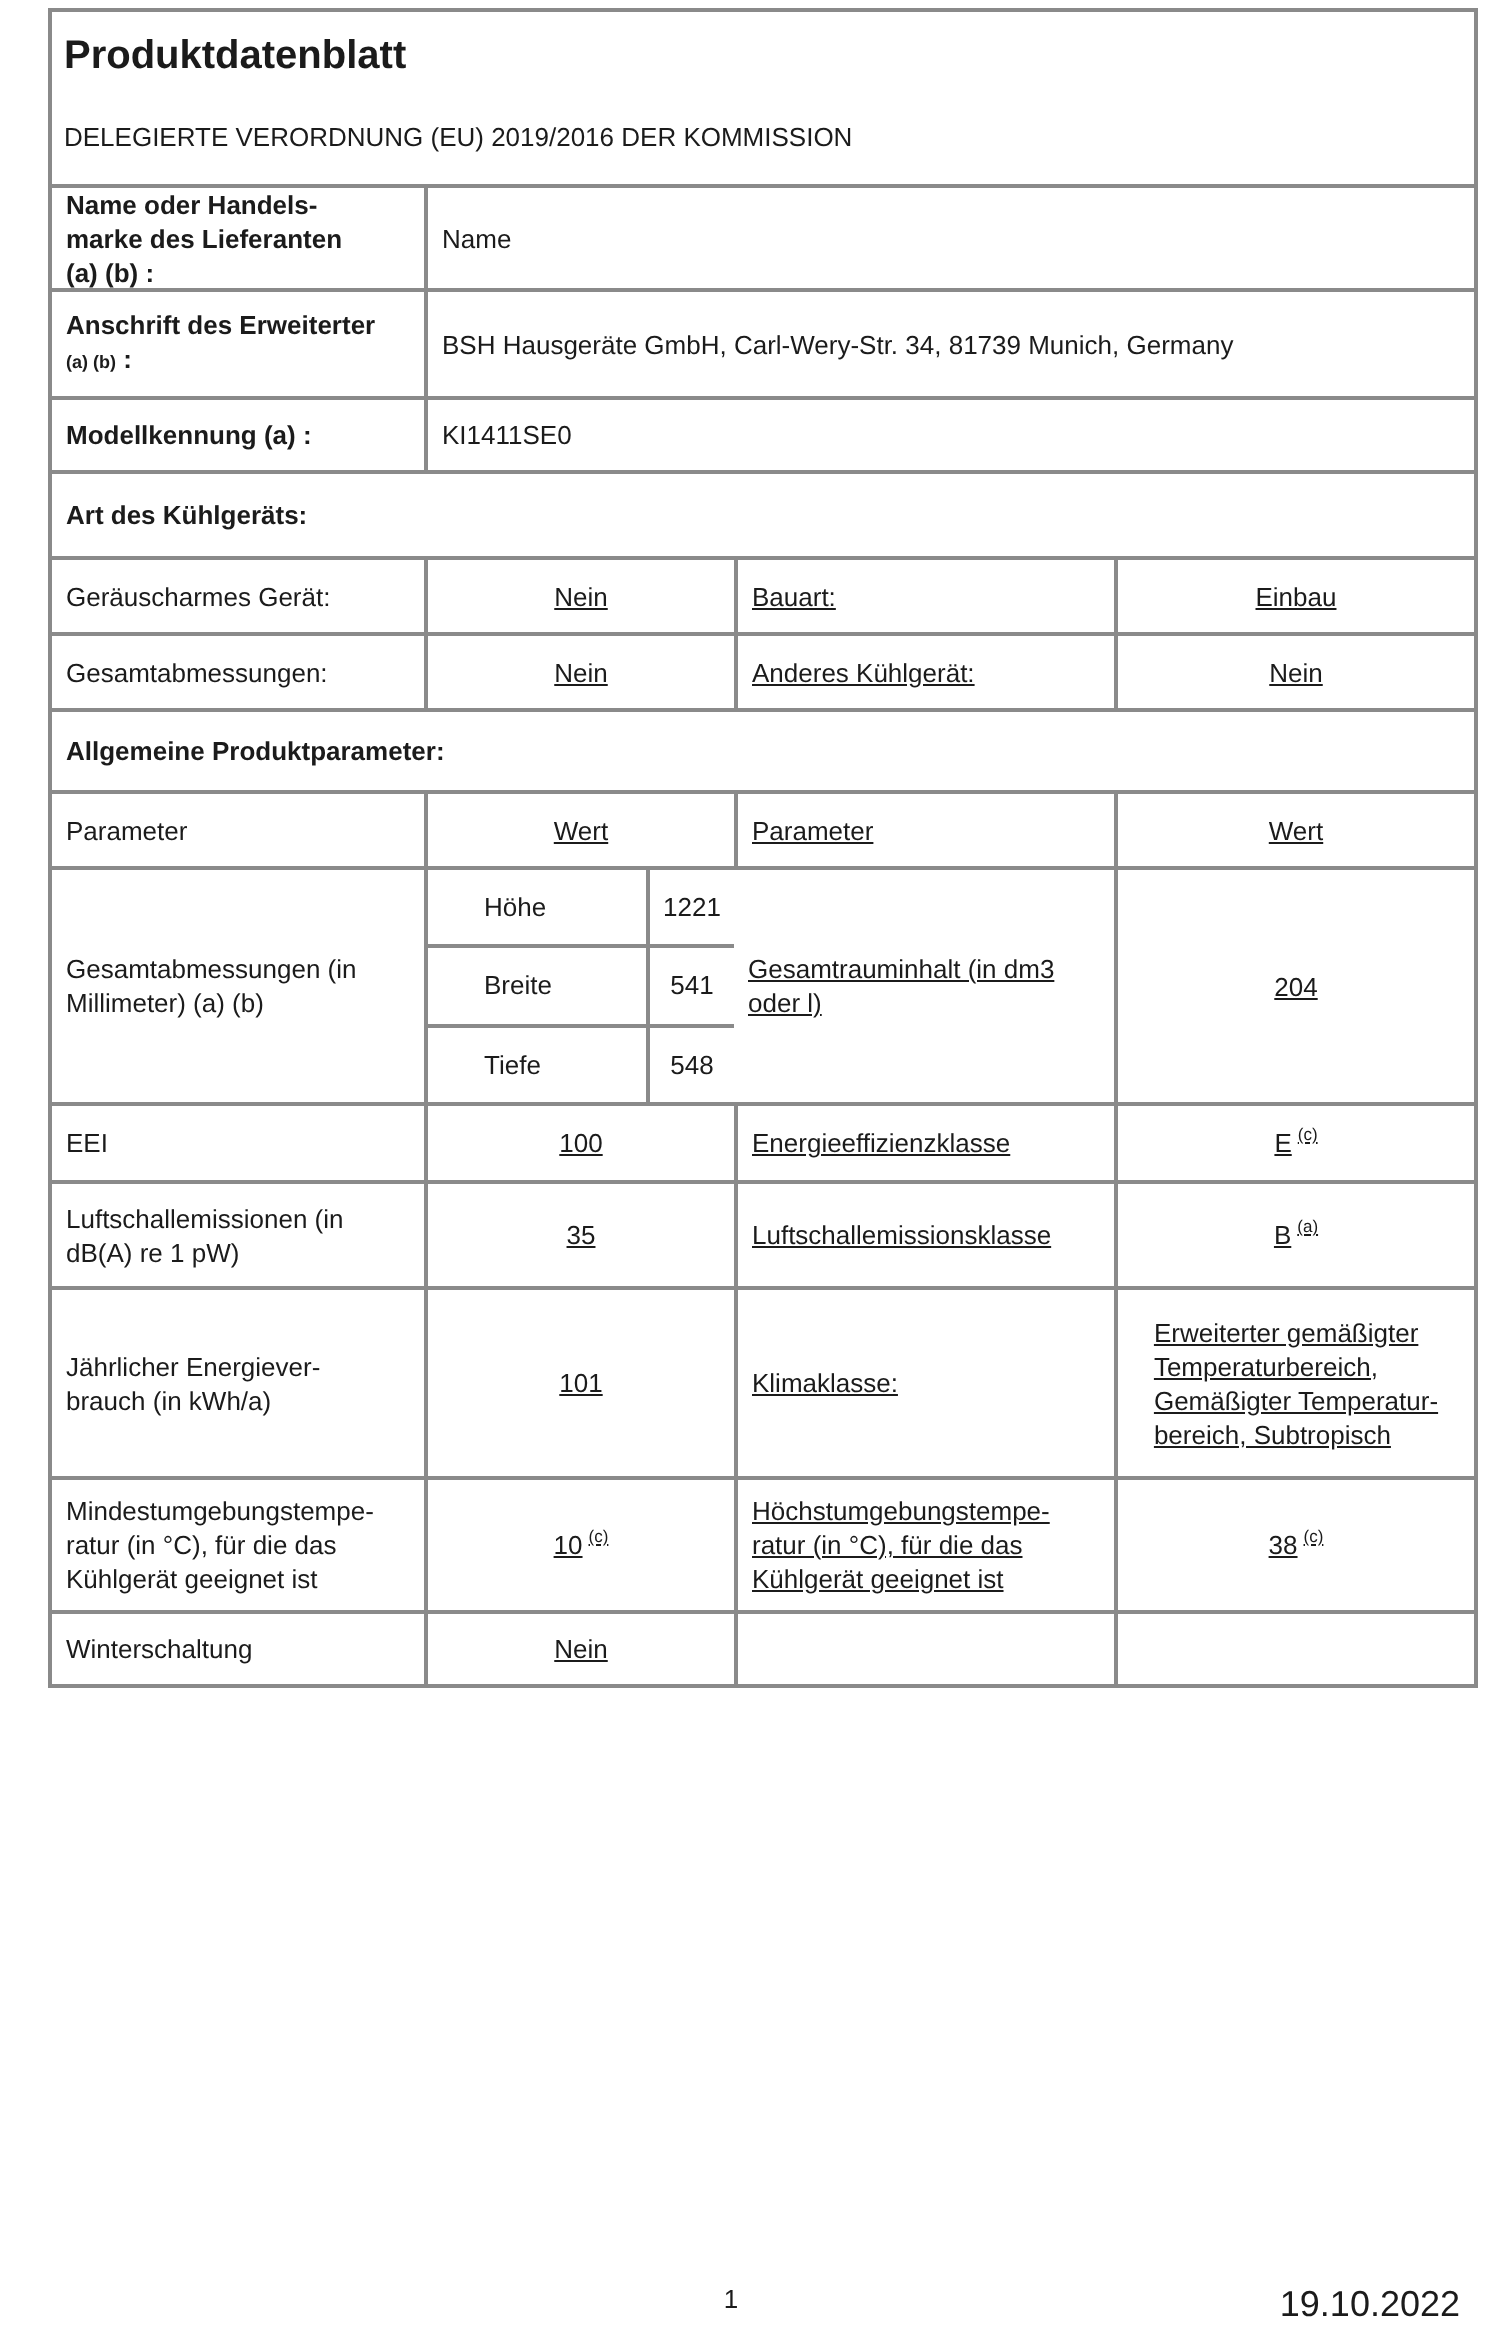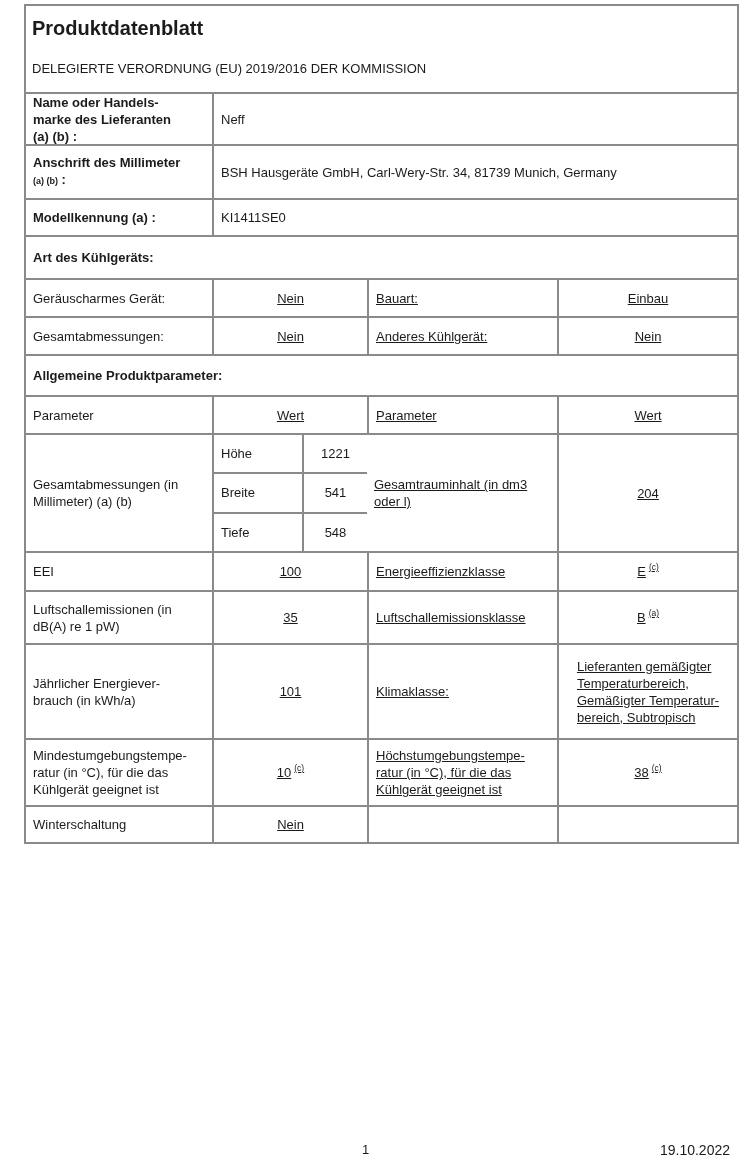--- a/index.html
+++ b/index.html
@@ -38,54 +38,54 @@
   
   .titlecell { display:block; padding:10px 7px 0 6px; }
   .doc-title { font-size:20px; font-weight:bold; line-height:24px; }
   .doc-sub   { font-size:13px; margin-top:20px; }
   
   .subgrid { width:155px; flex:none; display:flex; flex-direction:column;
              border-left:2px solid #8a8a8a; box-sizing:border-box; }
   .subrow { flex:1; display:flex; box-sizing:border-box; }
   .subrow + .subrow { border-top:2px solid #8a8a8a; }
   .subname { width:88px; flex:none; display:flex; align-items:center;
-             padding:0 7px; box-sizing:border-box; }
+             padding:0 7px; box-sizing:border-box;margin-left:21px; }
   .subval  { flex:1; display:flex; align-items:center; justify-content:center;
              border-left:2px solid #8a8a8a; box-sizing:border-box; }
   .sup { font-size:8.5px; position:relative; top:-4px; margin-left:3px; }
   .small-sup { font-size:9px; }
   .nowrap { white-space:nowrap; }
   
   .footer-page { position:absolute; left:8px; top:1142px; width:715px;
                  text-align:center; font-size:13px; }
-  .footer-date { position:absolute; top:1142px; right:20px; font-size:14px; }
+  .footer-date { position:absolute; top:1142px; right:20px; font-size:18px; }
 </style>
 </head>
 <body>
 
 <div class="sheet">
 
   <div class="row hA">
     <div class="cell wide titlecell">
       <div class="doc-title">Produktdatenblatt</div>
       <div class="doc-sub">DELEGIERTE VERORDNUNG (EU) 2019/2016 DER KOMMISSION</div>
     </div>
   </div>
 
   <div class="row hB">
     <div class="cell w1 b pre">Name oder Handels-
 marke des Lieferanten
 (a) (b) :</div>
-    <div class="cell wide">Neff</div>
+    <div class="cell wide">Name</div>
   </div>
 
   <div class="row hC">
     <div class="cell w1 b">
       <div>
-        <span class="nowrap">Anschrift des Millimeter</span><br>
+        <span class="nowrap">Anschrift des Erweiterter</span><br>
         <span class="small-sup">(a) (b)</span><span> :</span>
       </div>
     </div>
     <div class="cell wide">BSH Hausgeräte GmbH, Carl-Wery-Str. 34, 81739 Munich, Germany</div>
   </div>
 
   <div class="row hD">
     <div class="cell w1 b">Modellkennung (a) :</div>
     <div class="cell wide">KI1411SE0</div>
   </div>
@@ -160,21 +160,21 @@
       <span>B</span>
         <span class="sup">(a)</span>
     </div>
   </div>
 
   <div class="row hM">
     <div class="cell w1 pre">Jährlicher Energiever-
 brauch (in kWh/a)</div>
     <div class="cell w2 ctr">101</div>
     <div class="cell w3">Klimaklasse:</div>
-    <div class="cell w4 ctr pre">Lieferanten gemäßigter
+    <div class="cell w4 ctr pre">Erweiterter gemäßigter
 Temperaturbereich,
 Gemäßigter Temperatur-
 bereich, Subtropisch</div>
   </div>
 
   <div class="row hN">
     <div class="cell w1 pre">Mindestumgebungstempe-
 ratur (in °C), für die das
 Kühlgerät geeignet ist</div>
     <div class="cell w2 ctr">

